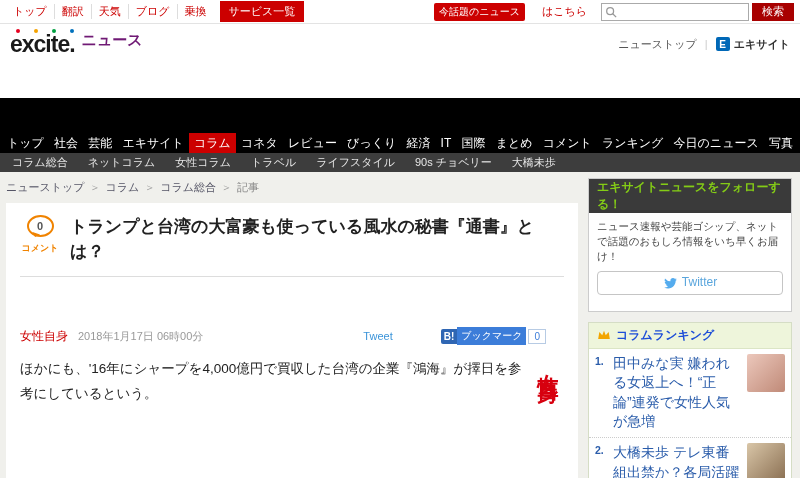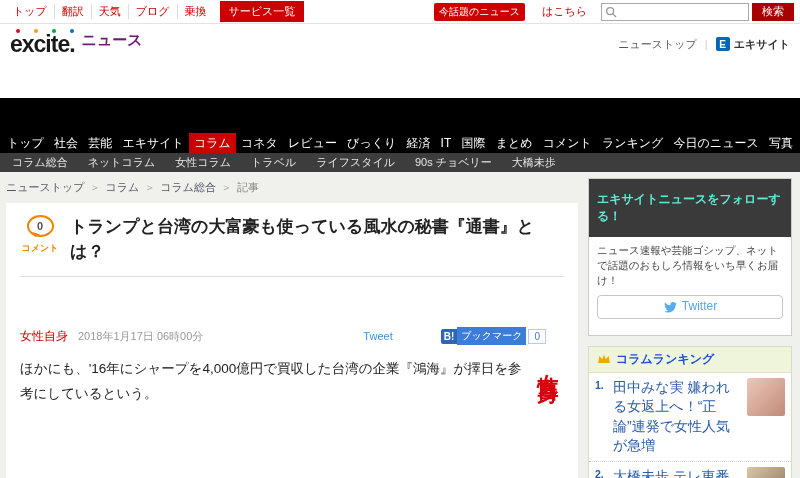--- a/index.html
+++ b/index.html
@@ -76,21 +76,21 @@
   .bm-label{background:#3c7dd9;color:#fff;padding:2px 4px}
   .bm-count{border:1px solid #b7cbe4;color:#3c7dd9;background:#fff;padding:1px 5px;margin-left:2px}
   .article-body{font-size:13.5px;line-height:1.85;color:#222}
   .article-body p{margin-bottom:20px}
   .mag-logo{float:right;writing-mode:vertical-rl;height:58px;font-size:21px;line-height:1.1;
     font-weight:bold;color:#d7000f;margin:0 4px 8px 14px;letter-spacing:3px}
 
   
   .sidebar{width:204px;flex:none}
   .follow-box{background:#fff;border:1px solid #ccc;margin-bottom:10px}
-  .follow-header{background:#3a3a3a;color:#5eead4;font-size:12px;font-weight:bold;padding:12px 8px}
+  .follow-header{background:#3a3a3a;color:#84cc16;font-size:12px;font-weight:bold;padding:0 8px}
   .follow-body{padding:6px 8px 16px;font-size:10.5px;color:#444;line-height:1.45}
   .twitter-btn{margin-top:6px;height:24px;border:1px solid #c5c5c5;border-radius:4px;background:#fff;
     display:flex;align-items:center;justify-content:center;gap:5px;cursor:pointer;width:100%}
   .twitter-label{color:#5aa6dd;font-size:12px}
   .ranking-box{background:#fff;border:1px solid #d5ddc5}
   .ranking-header{background:#eef5db;padding:4px 8px;display:flex;align-items:center;gap:5px;
     border-bottom:1px solid #dbe5c5}
   .ranking-title{font-size:12px;font-weight:bold;color:#1d4ed8}
   .ranking-item{display:flex;padding:5px 6px;border-bottom:1px dotted #ccc;gap:4px;cursor:pointer;align-items:flex-start}
   .rank-num{font-size:10.5px;font-weight:bold;color:#2a5caa;flex:none;width:14px;line-height:1.4}

